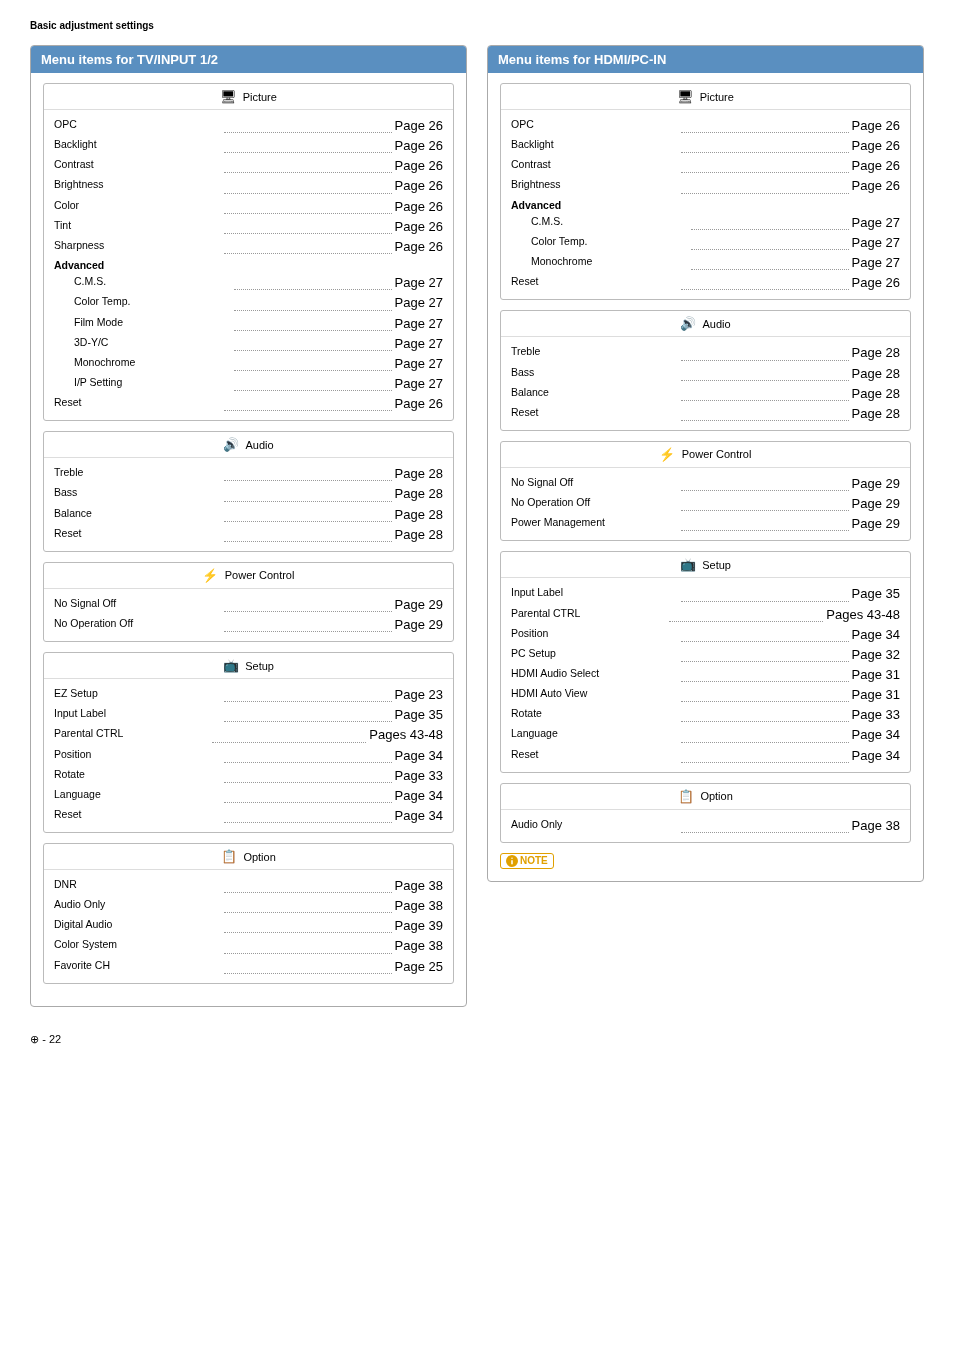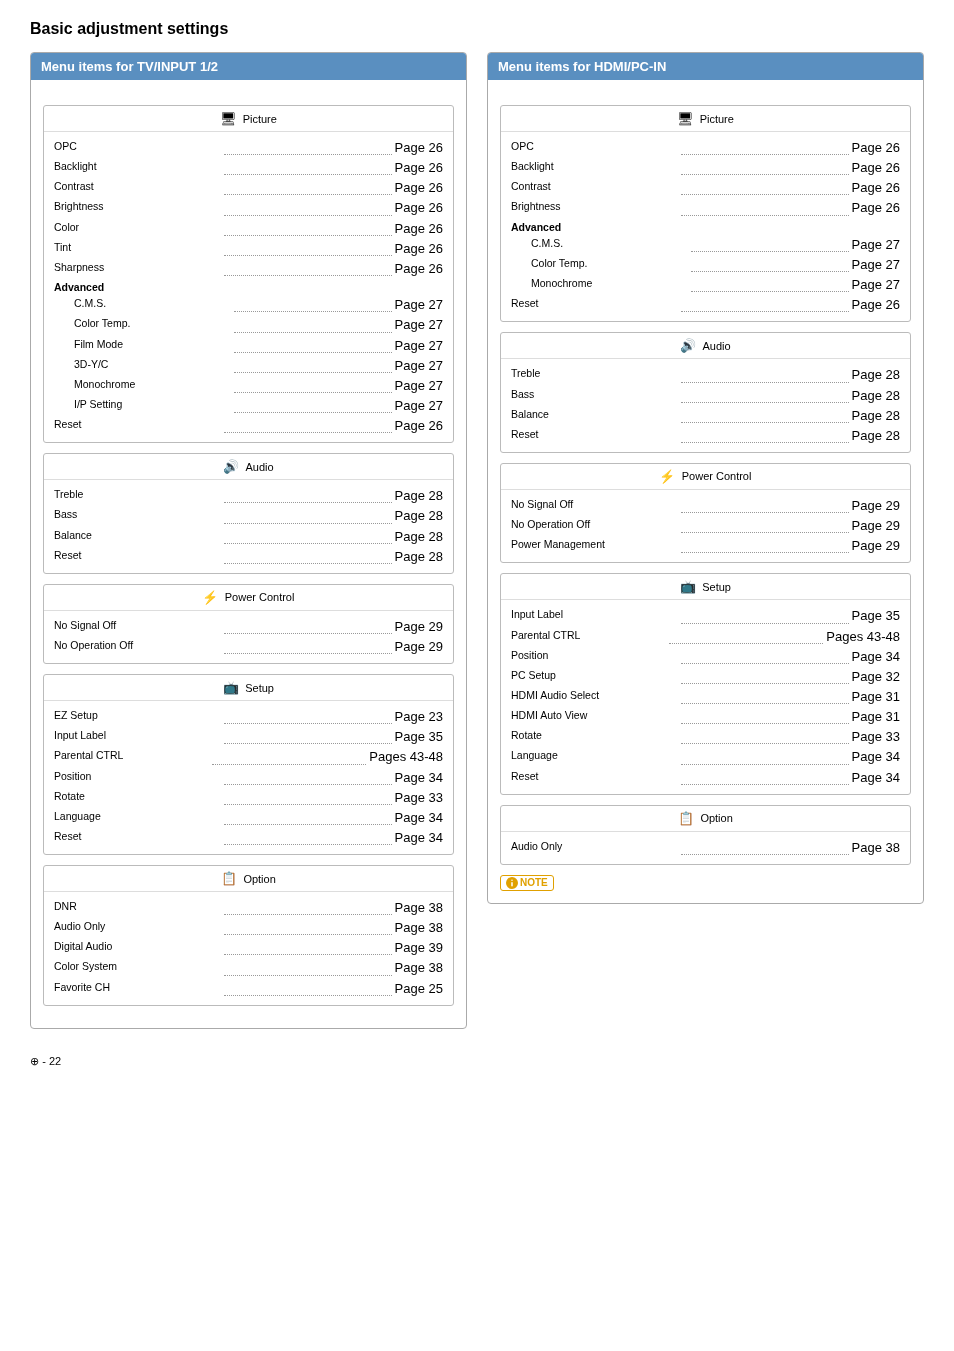--- a/index.html
+++ b/index.html
@@ -7,21 +7,21 @@
       width: 954px;
       min-height: 1351px;
       background: #fff;
       font-family: Arial, Helvetica, sans-serif;
       font-size: 11px;
       color: #000;
       padding: 20px 30px;
     }
     .page-title {
       font-weight: bold;
-      font-size: 16px;
+      font-size: 10px;
       margin-bottom: 10px;
       padding-bottom: 4px;
     }
     .two-col {
       display: flex;
       gap: 20px;
       margin-top: 6px;
     }
     .col {
       flex: 1;
@@ -33,21 +33,21 @@
       margin-bottom: 12px;
       background: #fff;
     }
     .section-header {
       font-weight: bold;
       font-size: 13px;
       background: #5a8fc0;
       color: #fff;
       border-radius: 3px 3px 0 0;
       padding: 6px 10px;
-      margin: -10px -12px 25px -12px;
+      margin: -10px -12px 10px -12px;
       display: flex;
       align-items: center;
     }
     .section-header.right-col {
       background: #5a8fc0;
     }
     .subsection {
       border: 1px solid #bbb;
       border-radius: 3px;
       margin-bottom: 10px;

